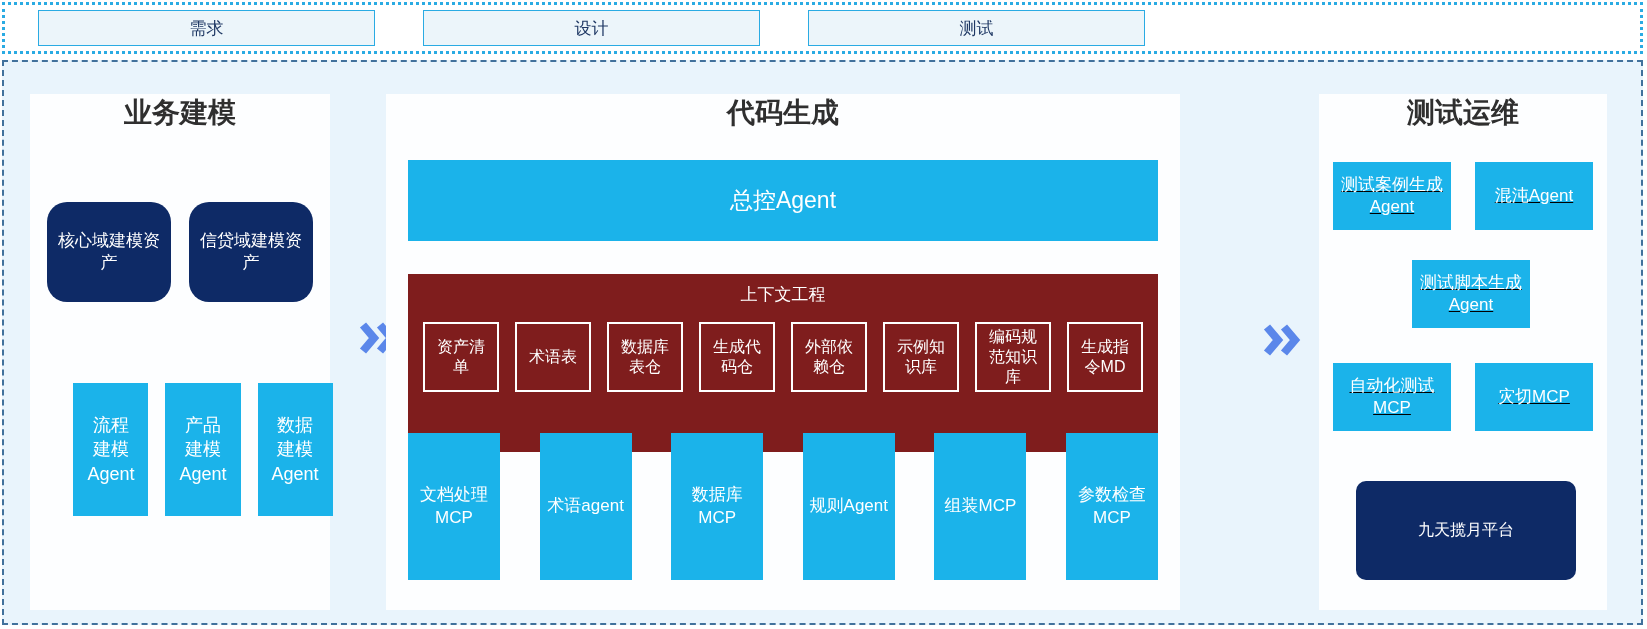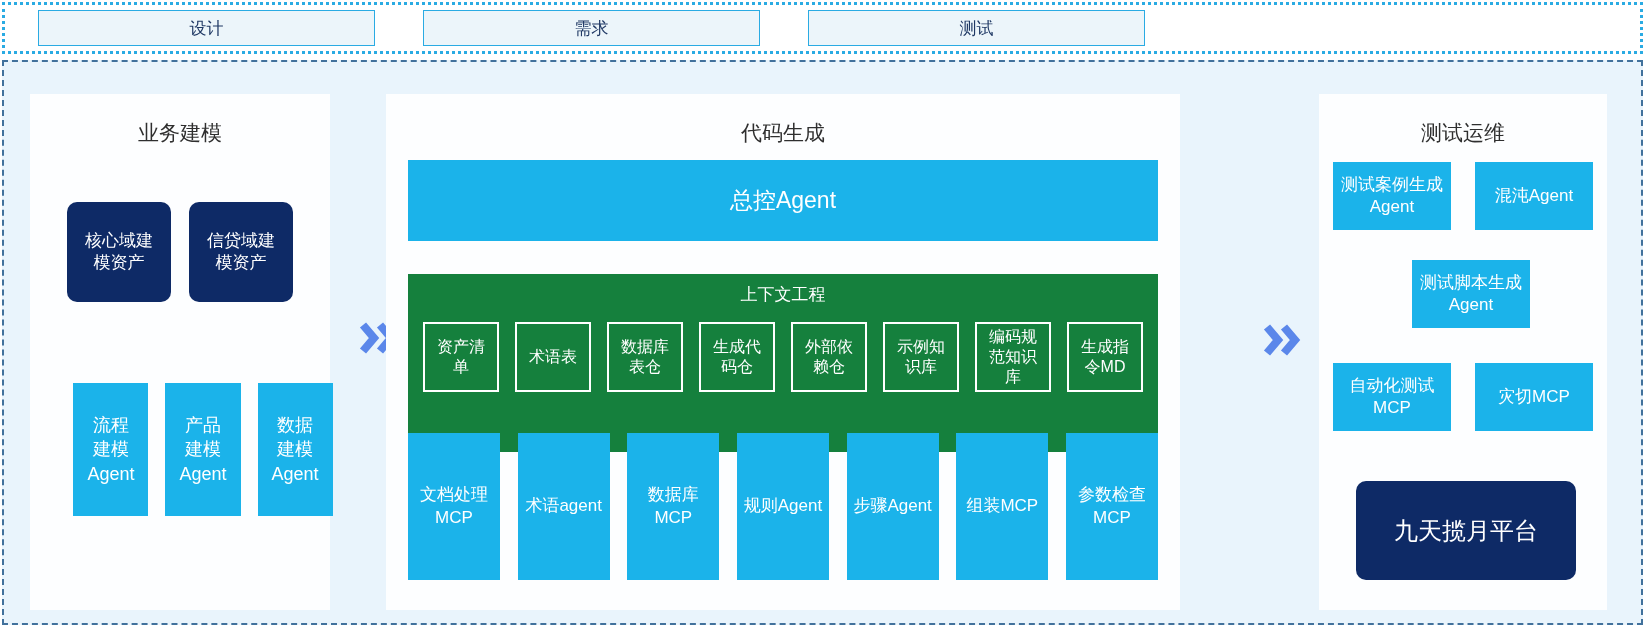--- a/index.html
+++ b/index.html
@@ -18,50 +18,50 @@
     color:#1f3864; font-size:17px;
   }
 
   
   .main-area{
     position:absolute; left:2px; top:60px; width:1641px; height:565px;
     border:2px dashed #41719c; background:#e9f4fc;
   }
   .panel{ position:absolute; top:32px; height:516px; background:#fdfeff; }
   .panel-title{
-    text-align:center; margin-top:25px; font-size:21px; font-weight:normal; color:#2f2f2f;
+    text-align:center; margin-top:0; font-size:28px; font-weight:bold; color:#2f2f2f;
   }
 
   
   .panel-a{ left:26px; width:300px; }
   .navy-row{ position:absolute; top:108px; left:0; width:100%;
              display:flex; justify-content:center; gap:18px; }
   .navy-box{
-    width:104px; height:100px; background:#0e2a66; border-radius:10px;
+    width:124px; height:100px; background:#0e2a66; border-radius:20px;
     color:#ffffff; font-size:17px; line-height:1.3; text-align:center;
     display:flex; align-items:center; justify-content:center; padding:0 10px;
   }
   .agent-row{ position:absolute; top:289px; left:0; width:100%;
               display:flex; justify-content:center; gap:17px;padding-left:46px; }
   .agent-box{
     width:78px; height:133px; background:#1bb3ea;
     color:#ffffff; font-size:18px; line-height:1.35; text-align:center;
     display:flex; align-items:center; justify-content:center; padding:0 14px;
   }
 
   
   .panel-b{ left:382px; width:794px; }
   .master-bar{
     position:absolute; top:66px; left:22px; right:22px; height:81px;
     background:#1bb3ea; color:#ffffff; font-size:23px;
     display:flex; align-items:center; justify-content:center;
   }
   .context-section{
     position:absolute; top:180px; left:22px; right:22px; height:178px;
-    background:#15803d; color:#ffffff;
+    background:#7f1d1d; color:#ffffff;
   }
   .context-title{ text-align:center; padding-top:9px; font-size:17px; }
   .context-row{
     position:absolute; top:48px; left:0; width:100%;
     display:flex; justify-content:center; gap:16px;
   }
   .context-item{
     width:76px; height:70px; border:2px solid #ffffff; background:transparent;
     color:#ffffff; font-size:16px; line-height:1.25; text-align:center;
     display:flex; align-items:center; justify-content:center; padding:0 6px;
@@ -72,47 +72,47 @@
   }
   .tool-box{
     width:92px; height:147px; background:#1bb3ea;
     color:#ffffff; font-size:17px; line-height:1.3; text-align:center;
     display:flex; align-items:center; justify-content:center; padding:0 4px;
   }
 
   
   .panel-c{ left:1315px; width:288px; }
   .ops-row{ position:absolute; left:0; width:100%;
-            display:flex; justify-content:center; gap:24px; }
+            display:flex; justify-content:center; gap:24px;text-decoration:underline; }
   .ops-row-1{ top:68px; } .ops-row-2{ top:166px;padding-left:16px; } .ops-row-3{ top:269px; }
   .ops-box{
     width:118px; height:68px; background:#1bb3ea;
     color:#ffffff; font-size:17px; line-height:1.3; text-align:center;
     display:flex; align-items:center; justify-content:center; padding:0 8px;
   }
   .platform-box{
     position:absolute; top:387px; left:37px; width:220px; height:99px;
-    background:#0e2a66; border-radius:10px; color:#ffffff; font-size:24px;
+    background:#0e2a66; border-radius:10px; color:#ffffff; font-size:16px;
     display:flex; align-items:center; justify-content:center;
   }
 
   
   .chevron{ position:absolute; width:38px; height:32px; }
   .chevron-1{ left:355px; top:260px; }
   .chevron-2{ left:1259px; top:262px; }
 </style>
 </head>
 <body>
 
 <div class="phase-strip">
   <div class="phase-box">
-    <span>设计</span>
+    <span>需求</span>
   </div>
   <div class="phase-box">
-    <span>需求</span>
+    <span>设计</span>
   </div>
   <div class="phase-box">
     <span>测试</span>
   </div>
 </div>
 
 <div class="main-area">
 
   <section class="panel panel-a">
     <h2 class="panel-title">业务建模</h2>
@@ -149,21 +149,20 @@
         <div class="context-item">编码规范知识库</div>
         <div class="context-item">生成指令MD</div>
       </div>
     </div>
 
     <div class="tools-row">
       <div class="tool-box">文档处理MCP</div>
       <div class="tool-box">术语agent</div>
       <div class="tool-box">数据库MCP</div>
       <div class="tool-box">规则Agent</div>
-      <div class="tool-box">步骤Agent</div>
       <div class="tool-box">组装MCP</div>
       <div class="tool-box">参数检查MCP</div>
     </div>
   </section>
 
   <svg class="chevron chevron-2" viewBox="0 0 38 32">
     <path d="M4 3 L15 16 L4 29" fill="none" stroke="#5b87ea" stroke-width="8"></path>
     <path d="M21 3 L32 16 L21 29" fill="none" stroke="#5b87ea" stroke-width="8"></path>
   </svg>
 

